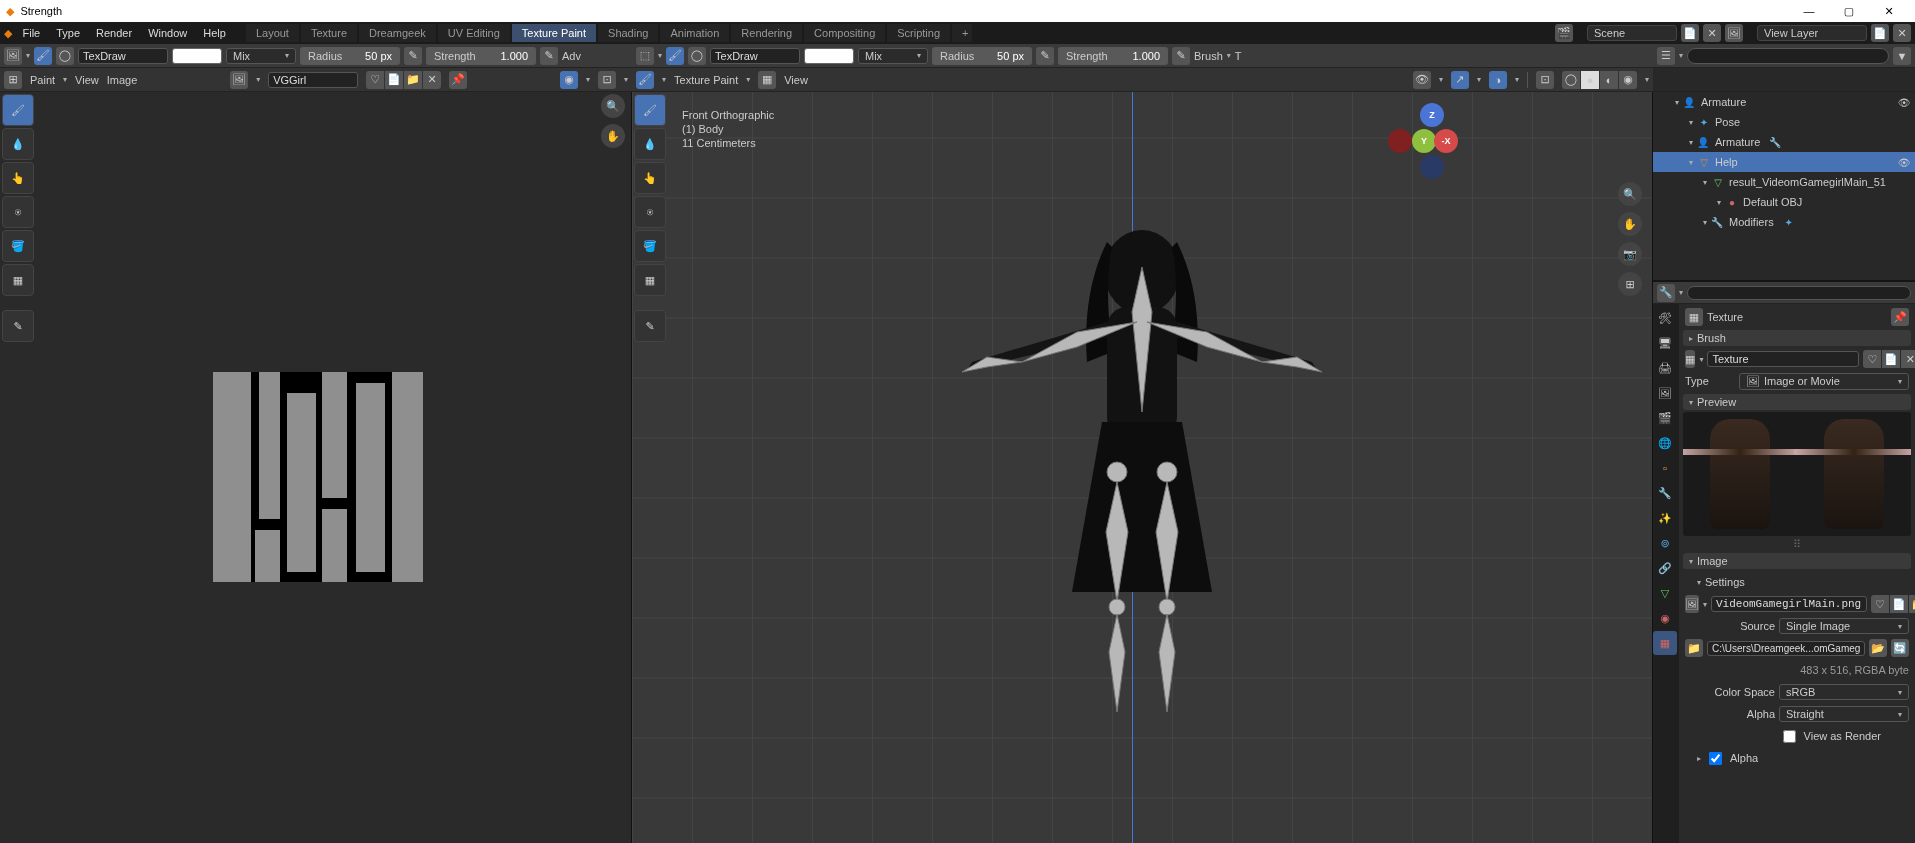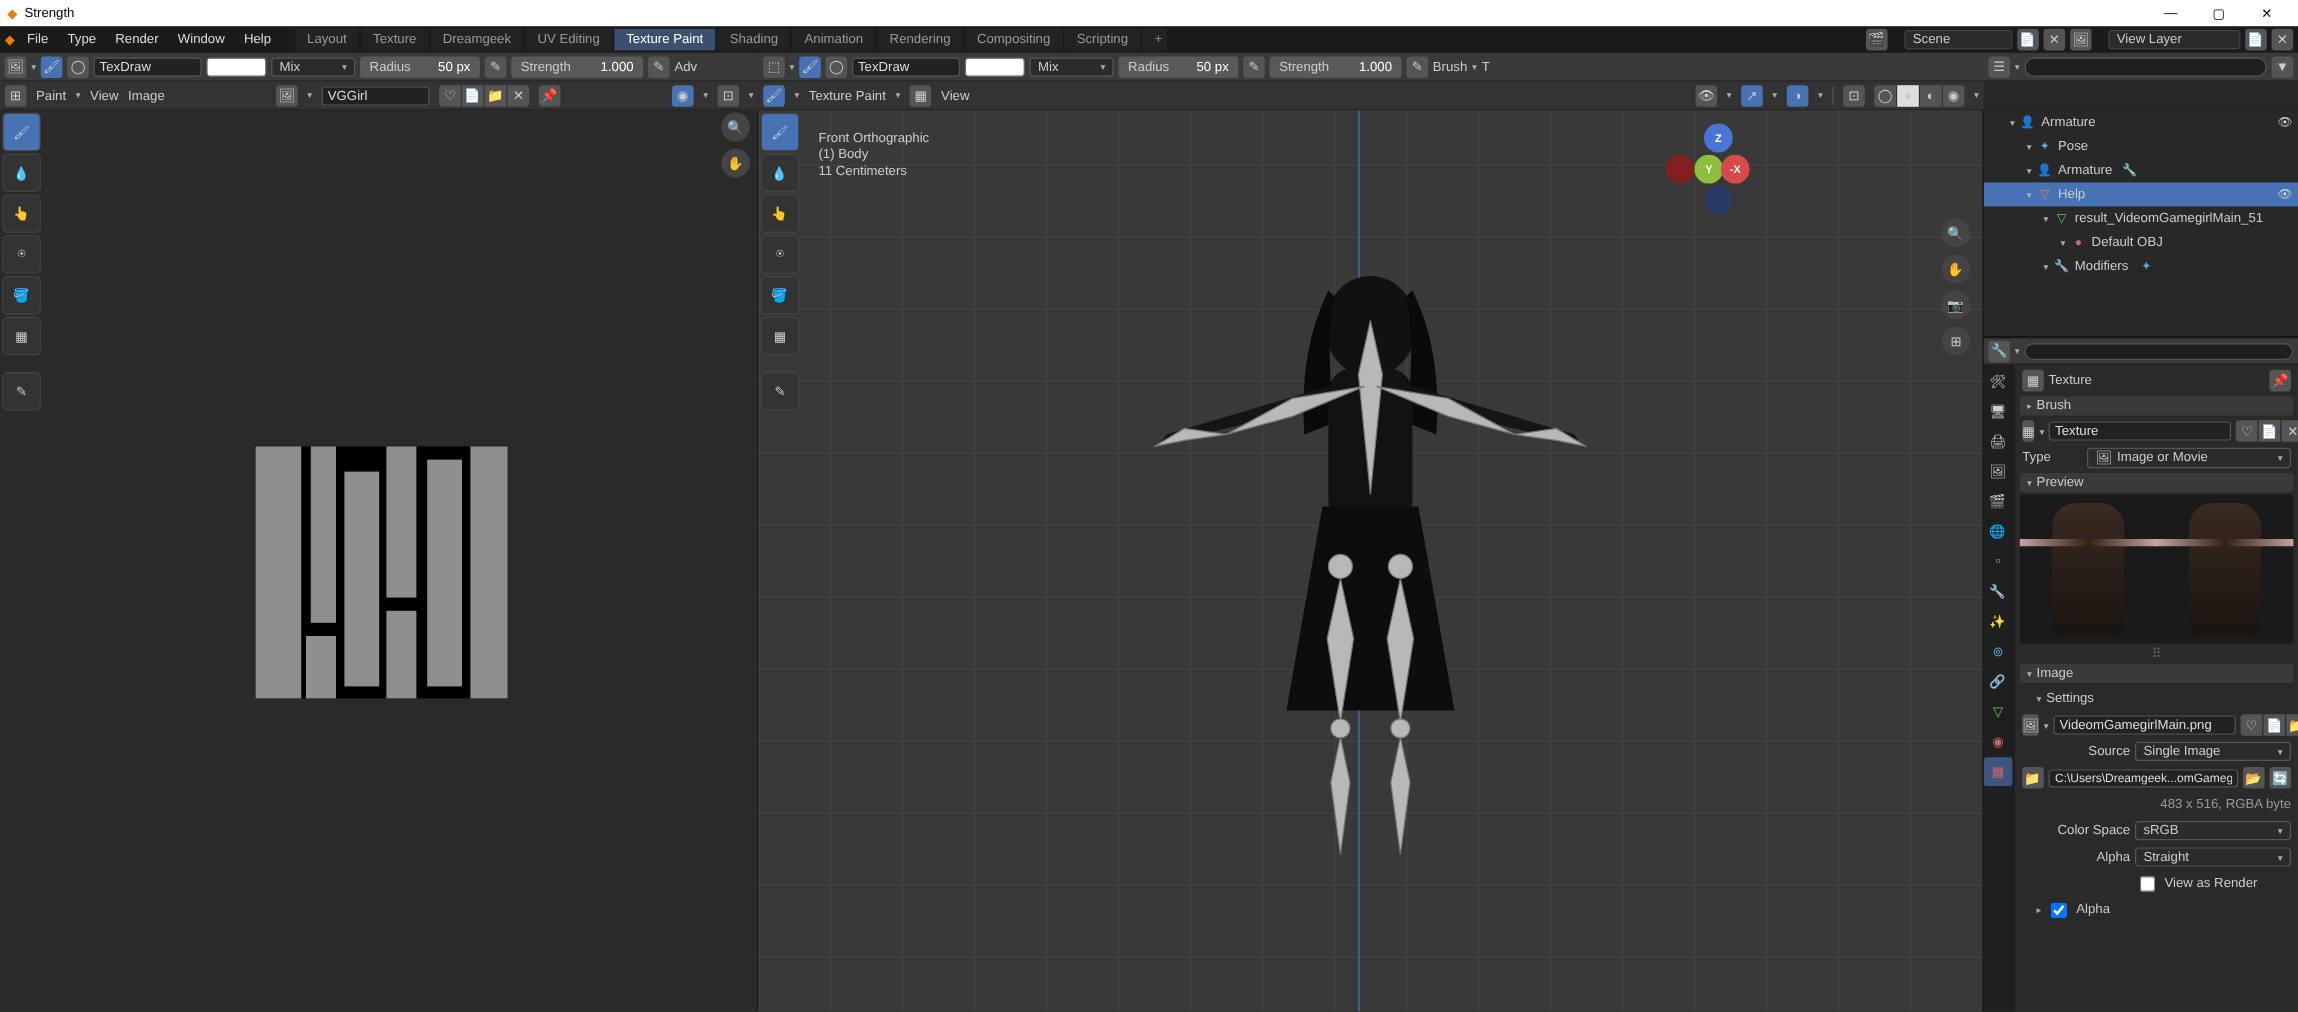--- a/index.html
+++ b/index.html
@@ -441,21 +441,21 @@
           <span class="triangle">▾</span>
             <span>Image</span>
         </div>
         <div class="panel-row" style="padding-left:14px; color:#aaa;">
           <span class="triangle">▾</span>
           <span>Settings</span>
         </div>
         <div class="panel-row">
           <span class="iconbtn">🖼</span>
             <span class="triangle">▾</span>
-          <input class="txtfield" style="flex: 1 1 0%;" value="VideomGamegirlMain.png">
+          <input class="txtfield" style="flex: 1 1 0%; font-family: Liberation Mono, monospace;" value="VideomGamegirlMain.png">
           <div class="cluster">
             <span class="iconbtn">♡</span>
             <span class="iconbtn">📄</span>
             <span class="iconbtn">📁</span>
 
           </div>
         </div>
         <div class="panel-row">
           <span style="width:70px; text-align:right; margin-left:auto;">Source</span>
           <div class="dropdown" style="flex:0 0 130px;">

